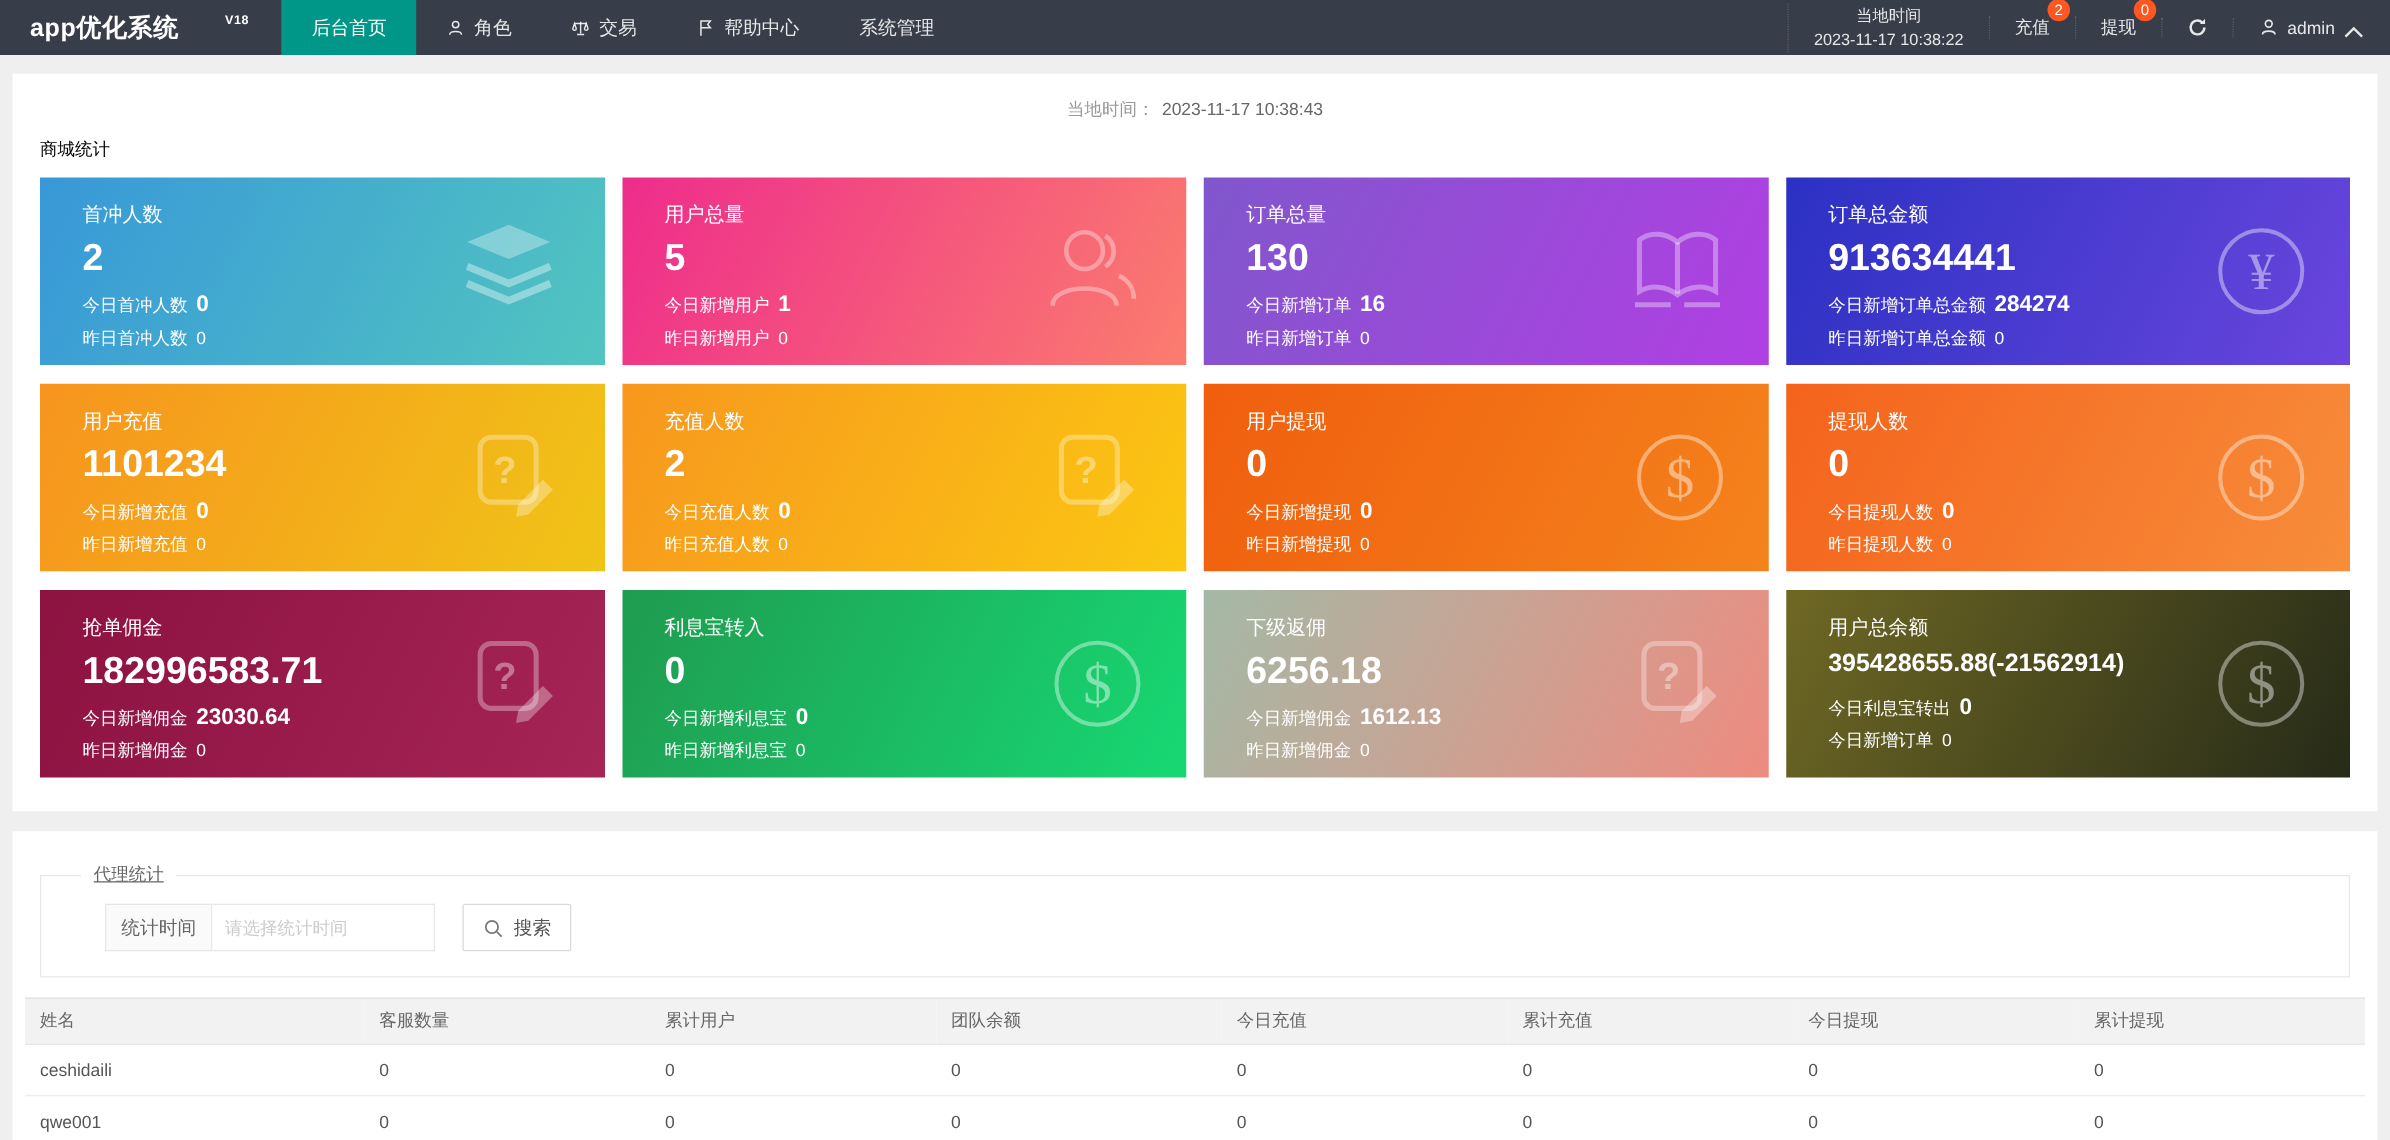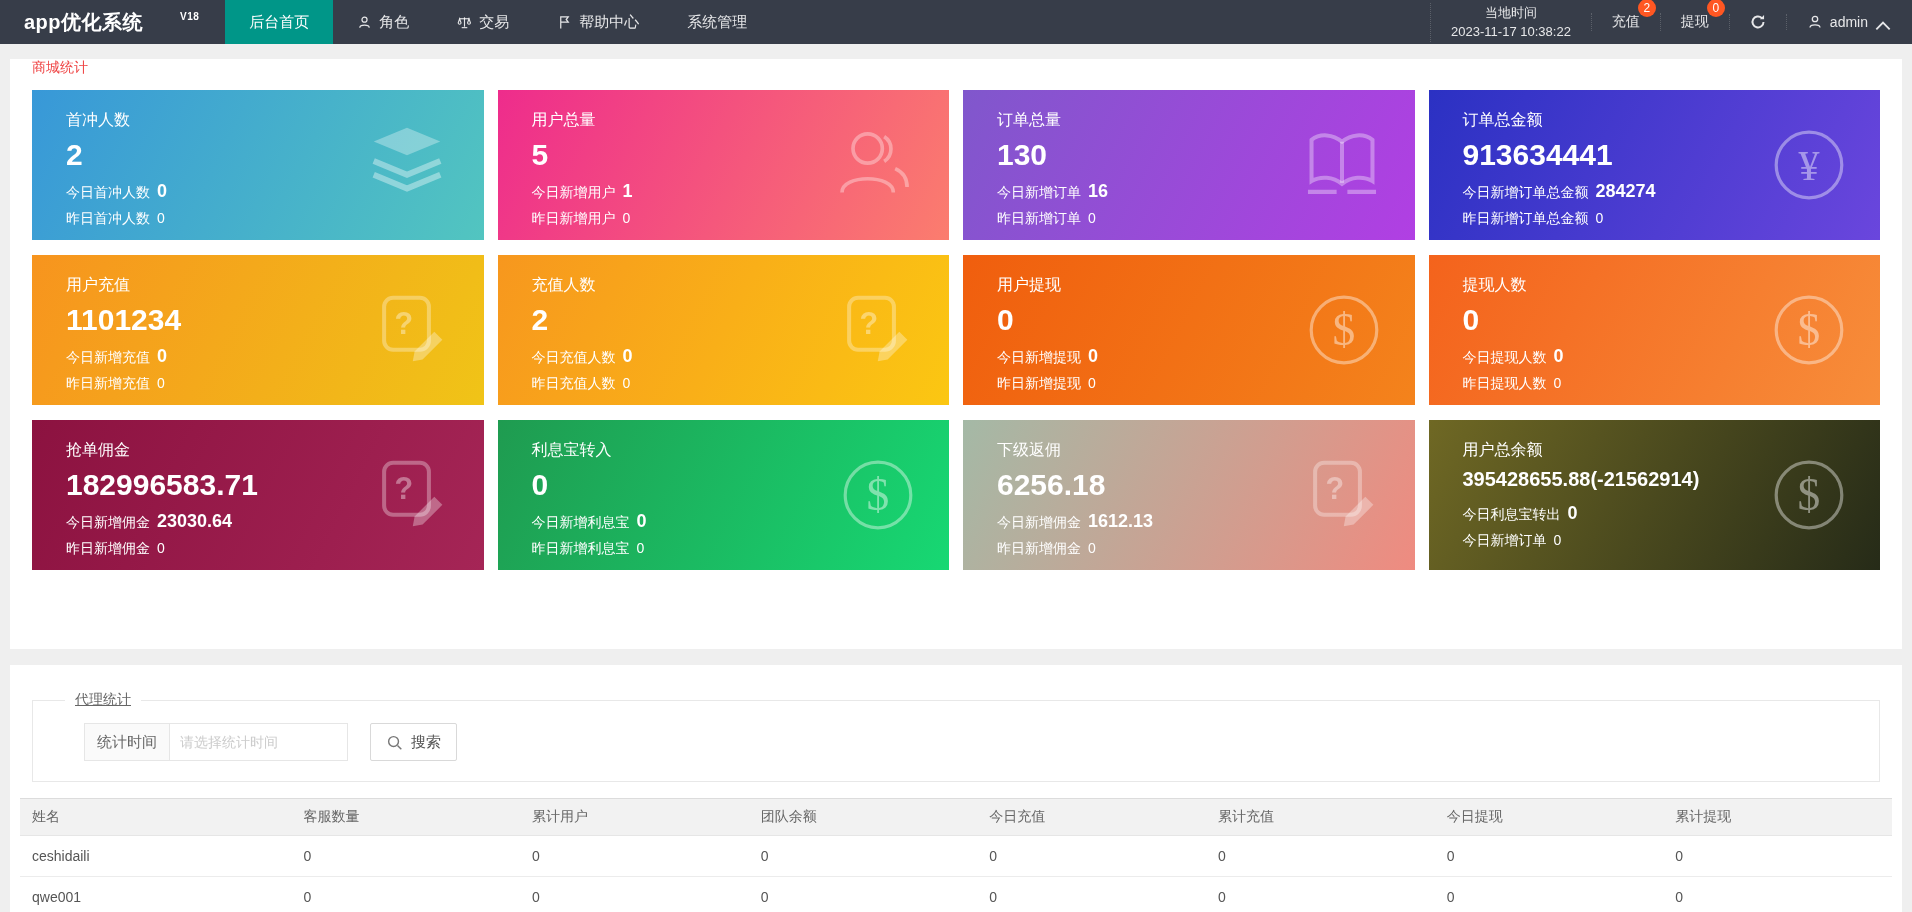--- a/index.html
+++ b/index.html
@@ -24,21 +24,21 @@
   .seg.admin { gap:7px; padding-right:26px; }
   .seg.admin .caret { width:11px; height:8px; }
 
   
   .panel { background:#fff; margin:15px 10px 0; }
   .panel.stats { height:590px; }
   .panel.agent { margin-top:16px; height:280px; padding-top:26px; }
 
   .time-row { padding-top:20px; height:40px; text-align:center; font-size:14px; color:#999; }
   .time-row b { color:#666; font-weight:normal; margin-left:6px; }
-  .section-label { margin:12px 22px 13px; font-size:14px; color:#ef4444; height:18px; }
+  .section-label { margin:12px 22px 13px; font-size:14px; color:#000000; height:18px; }
 
   
   .grid { display:grid; grid-template-columns:repeat(4,1fr); gap:15px 14px; margin:0 22px; }
   .card { height:150px; position:relative; color:#fff; overflow:hidden; }
   .card-body { padding:20px 12px 0 34px; position:relative; z-index:2; }
   .card-title { font-size:16px; margin-bottom:7px; }
   .card-value { font-size:30px; font-weight:bold; line-height:1.15; margin-bottom:8px; }
   .card-value.small { font-size:20px; margin:5px 0 12px; }
   .card-line { font-size:14px; margin-bottom:8px; display:flex; align-items:baseline; }
   .card-line b { font-size:18px; margin-left:7px; font-weight:bold; }
@@ -150,20 +150,23 @@
       <span class="caret" style="line-height:0">
         <svg viewBox="0 0 12 8" width="11" height="8">
             <path d="M1 6.5L6 1.5l5 5" fill="none" stroke="currentColor" stroke-width="1.4"></path>
           </svg>
       </span>
     </div>
   </div>
 </div>
 
 <div class="panel stats">
+  <div class="time-row">
+    <span>当地时间：</span><b>2023-11-17 10:38:43</b>
+  </div>
   <div class="section-label">商城统计</div>
   <div class="grid">
       <div class="card" style="background: linear-gradient(117deg, rgb(56, 152, 216) 0%, rgb(82, 197, 192) 100%);">
         <div class="card-body">
           <div class="card-title">首冲人数</div>
           <div class="card-value">2</div>
           <div class="card-line">
             <span>今日首冲人数</span>
             <b>0</b>
           </div>

